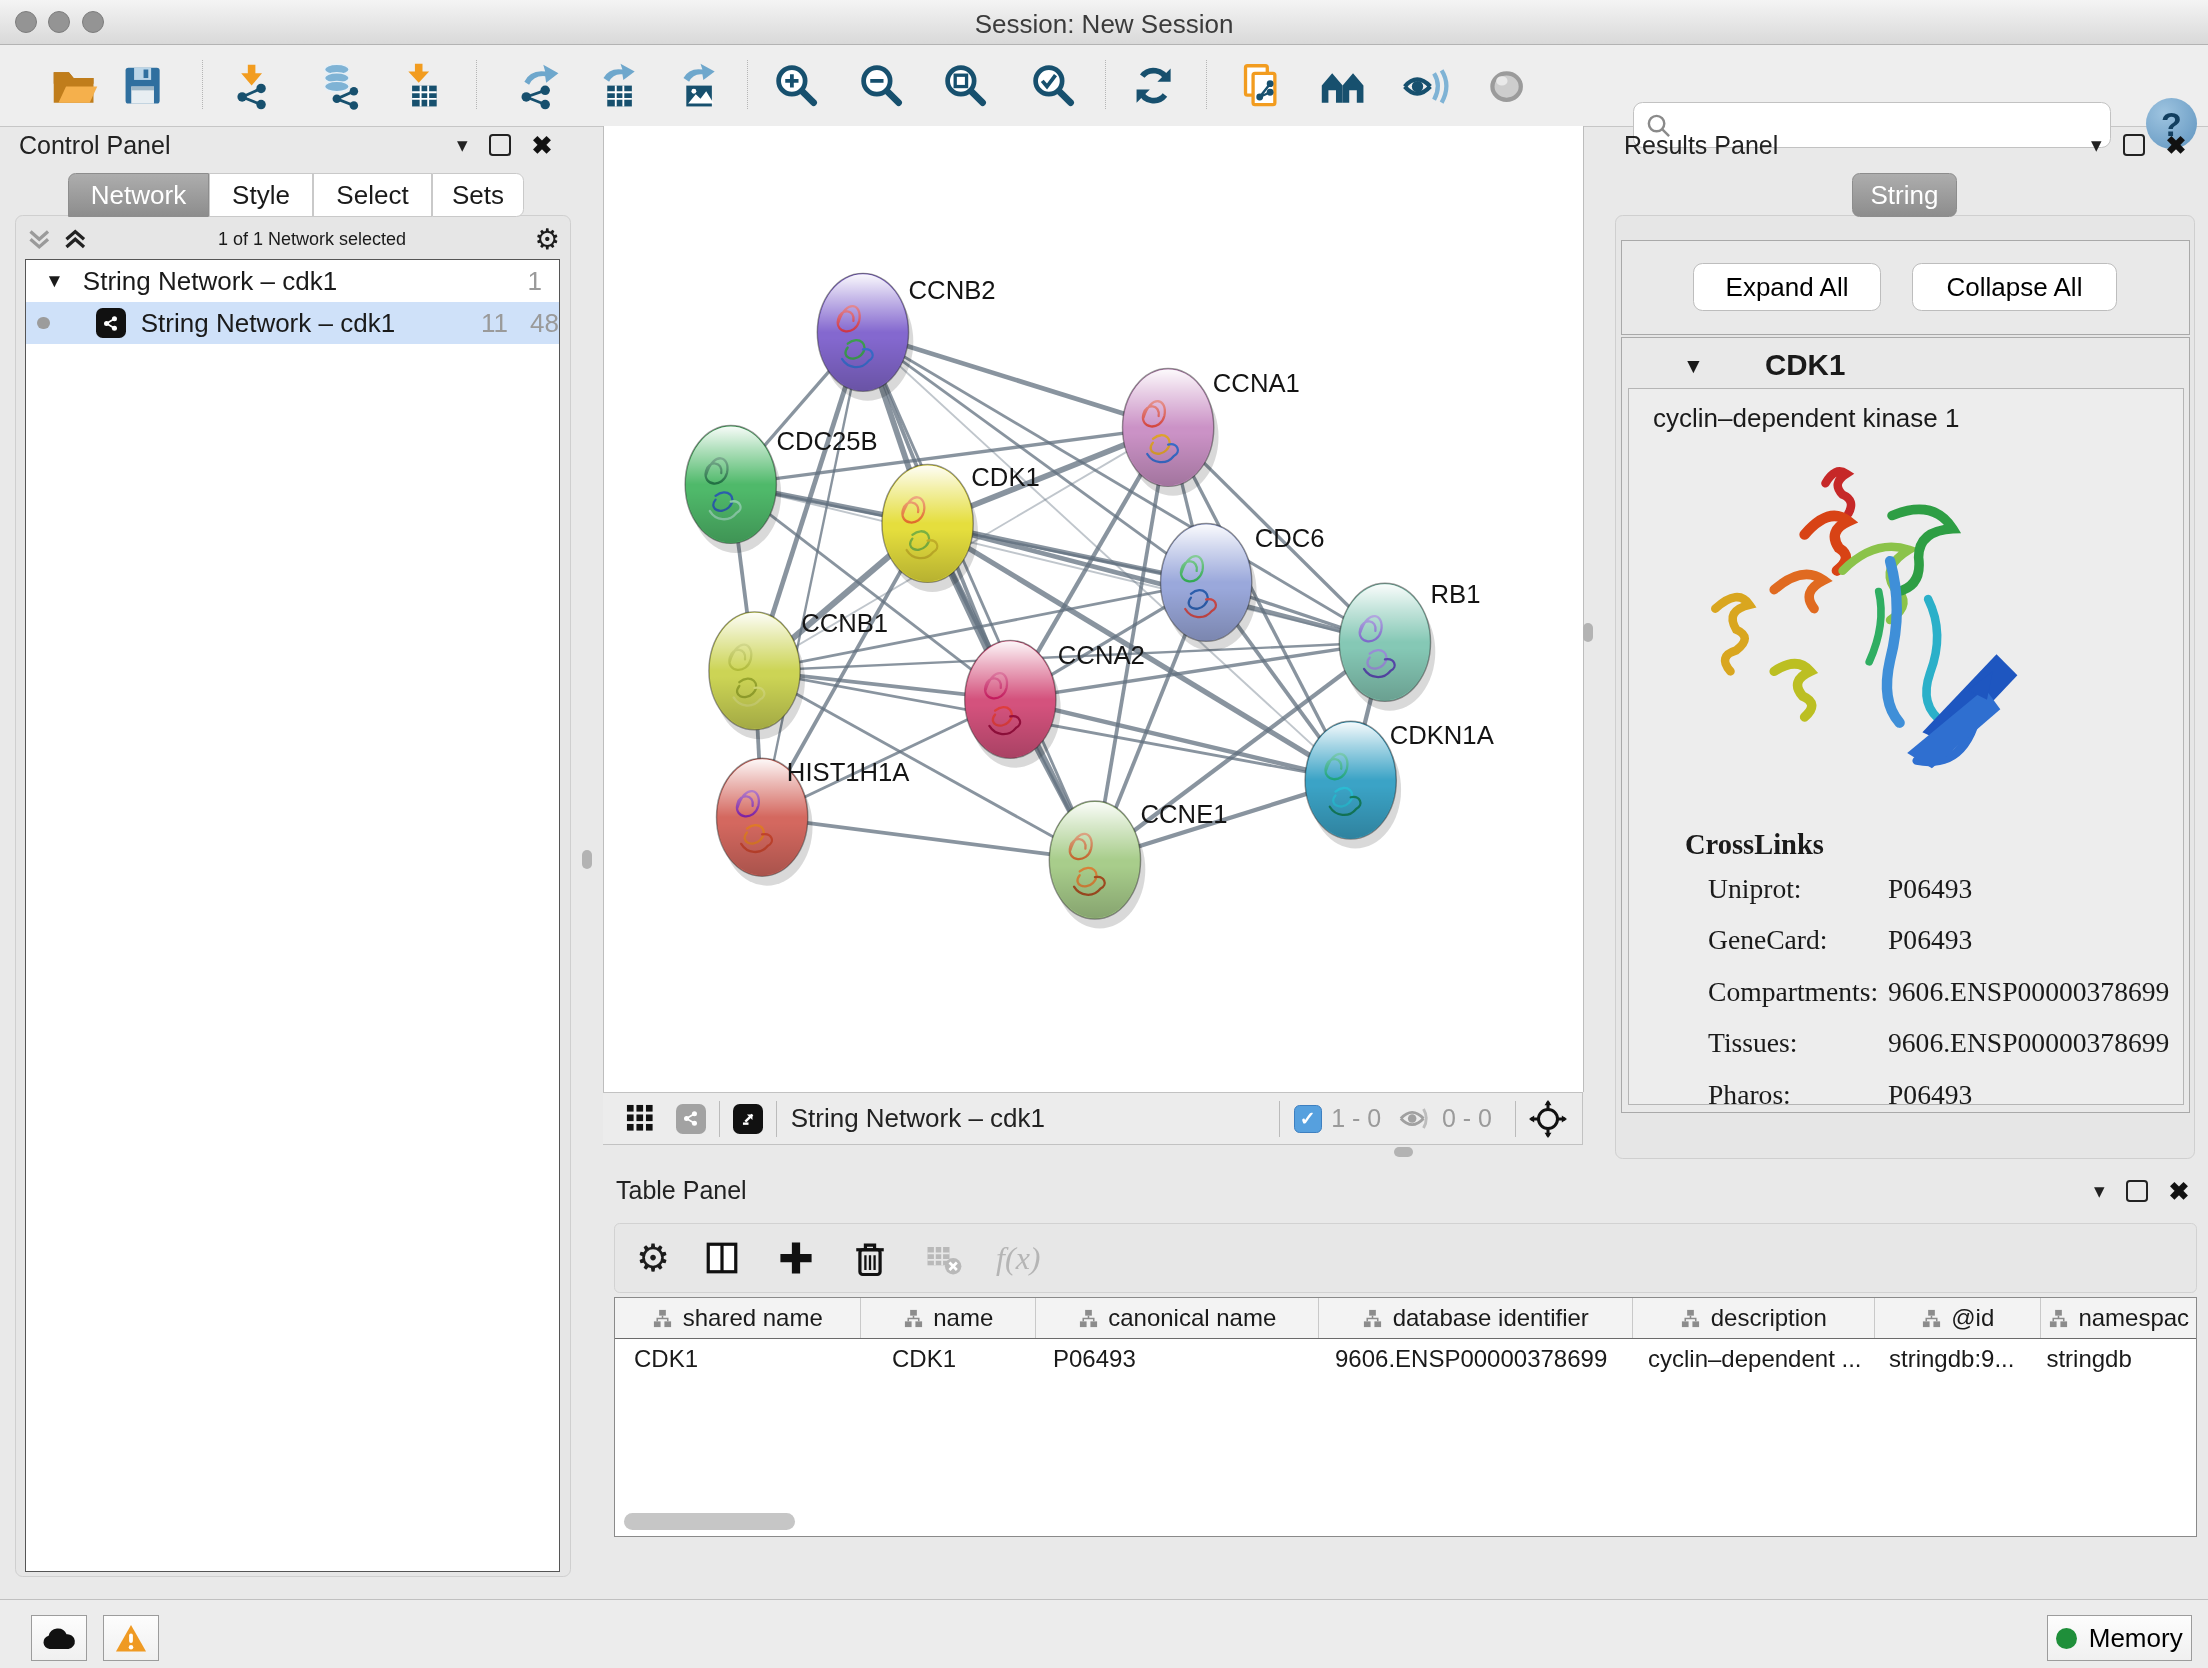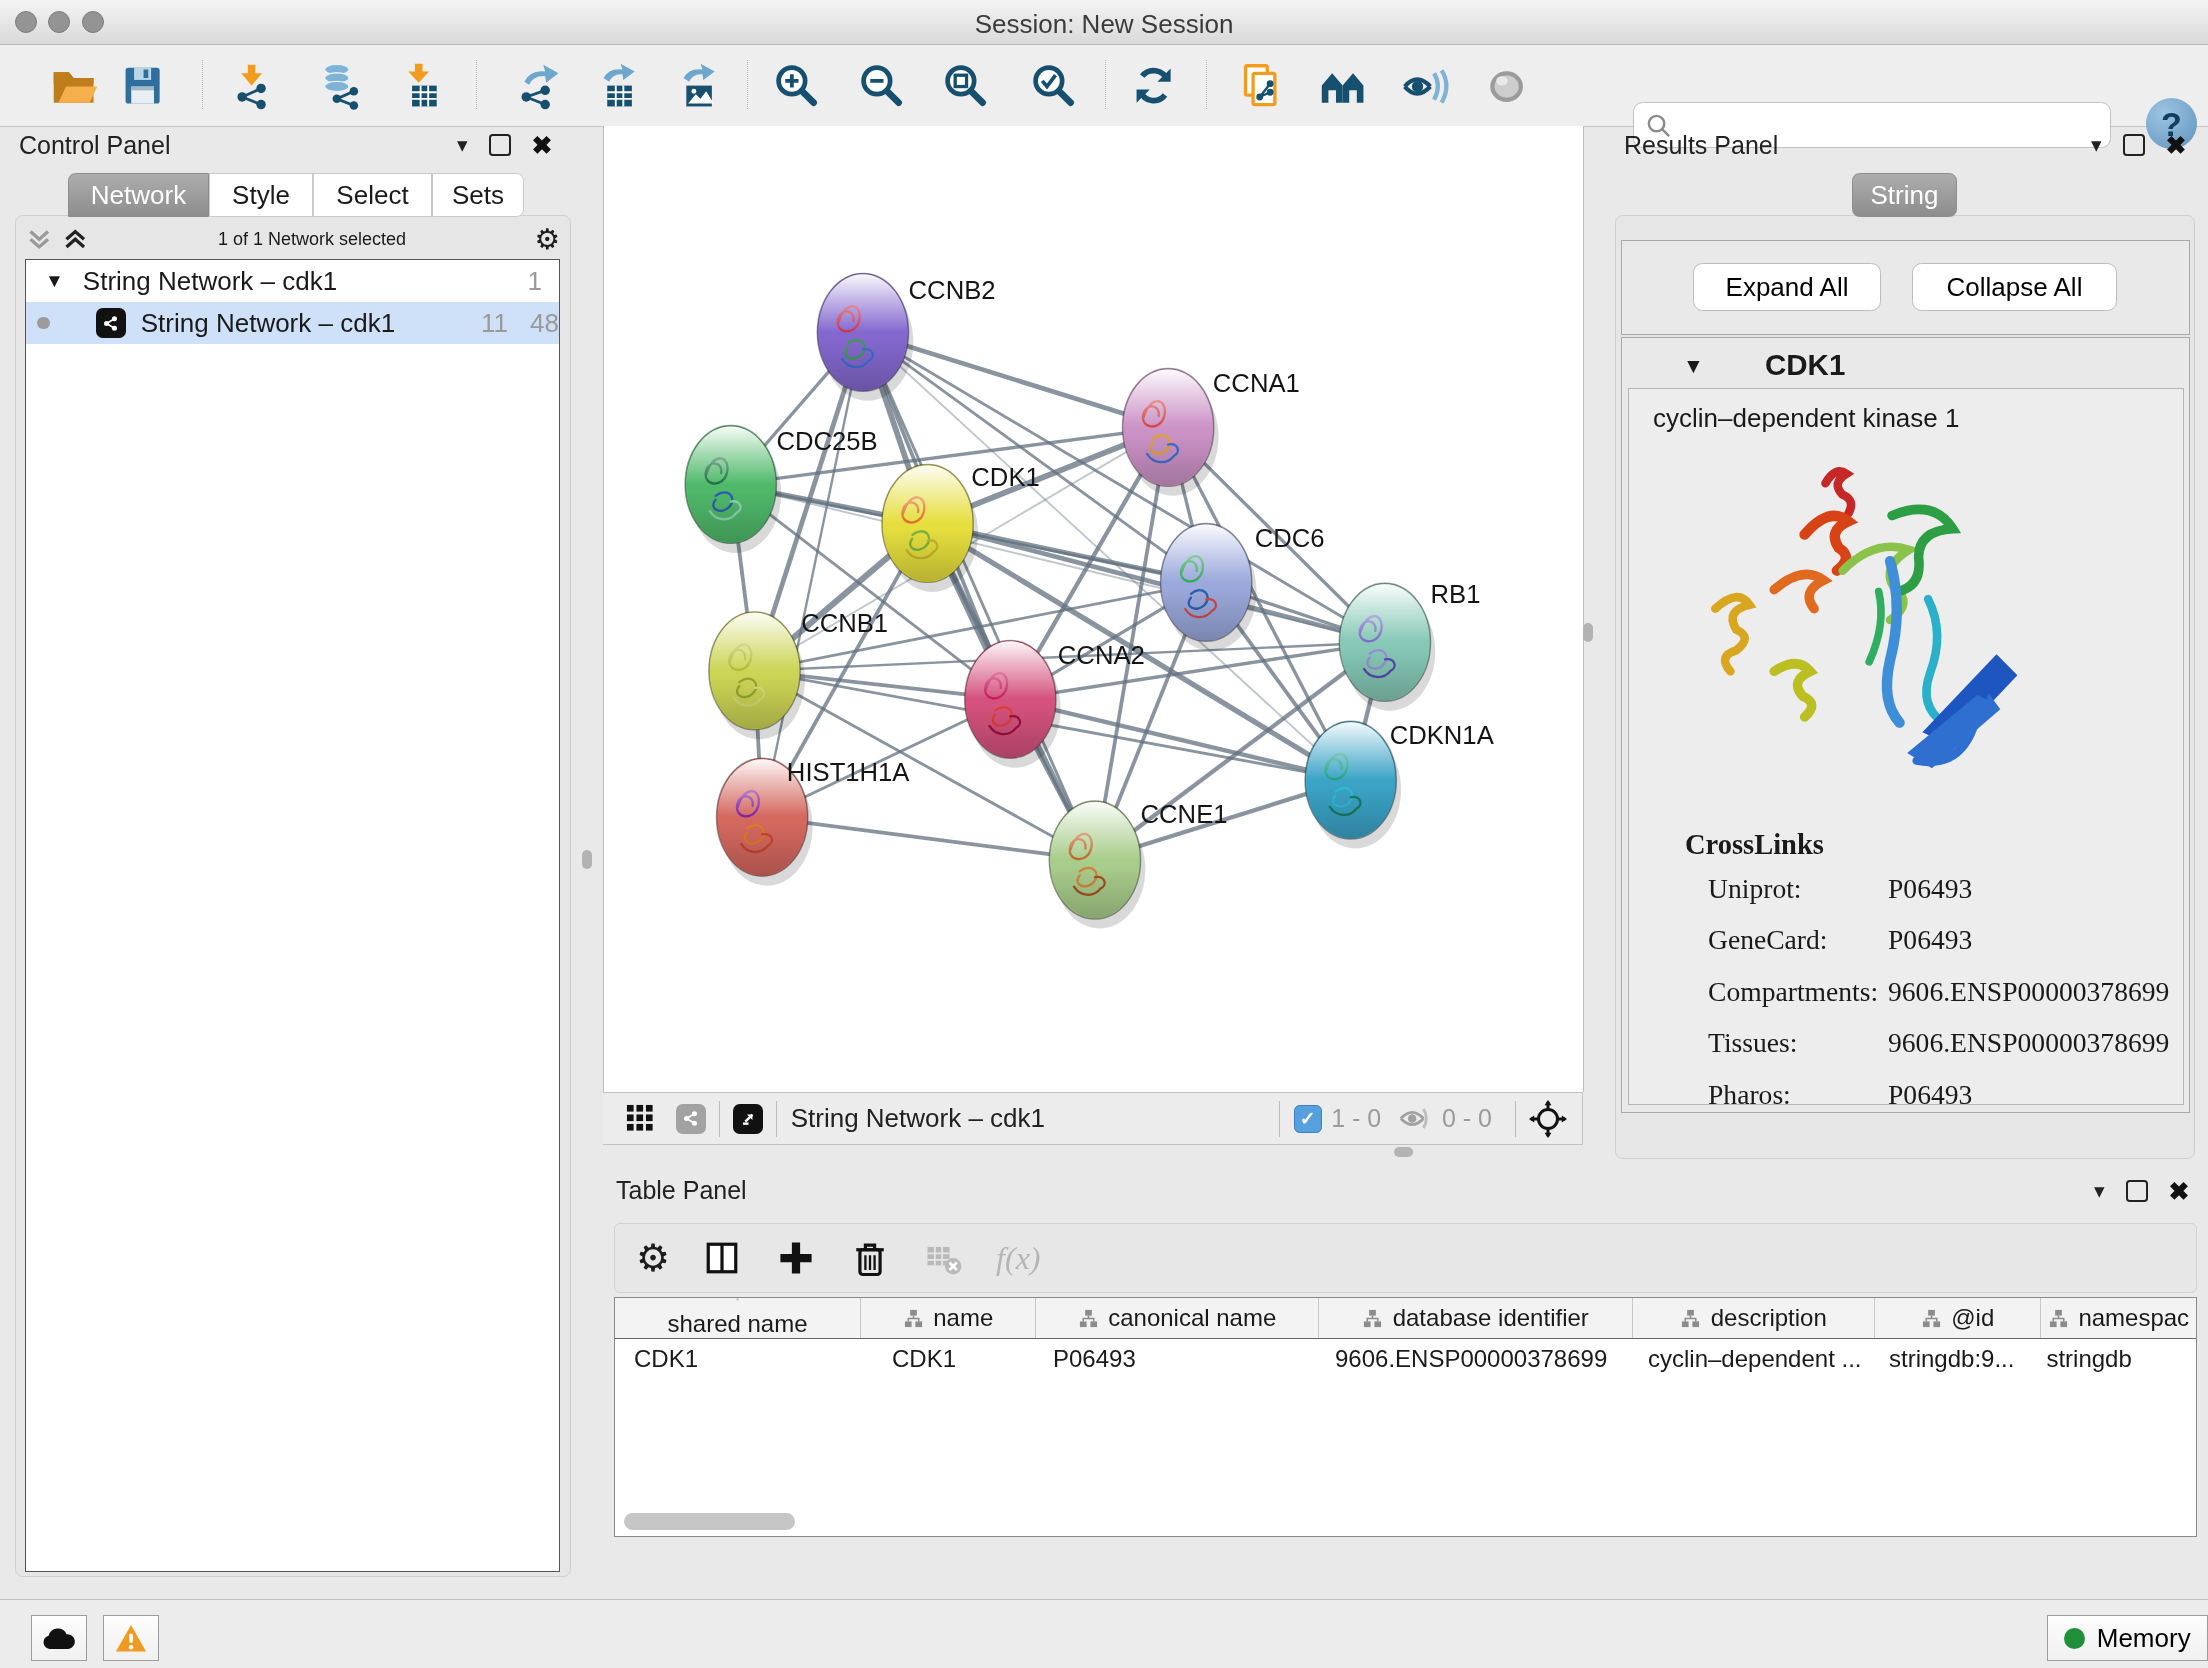--- a/index.html
+++ b/index.html
@@ -71,21 +71,21 @@
   .tp-toolbar{position:absolute;left:614px;top:1223px;width:1583px;height:70px;background:#e7e7e7;
               border:1px solid #d2d2d2;border-radius:5.7px;display:flex;align-items:center;gap:30px;padding-left:21px;box-sizing:border-box;}
   .tp-icon{width:44px;height:44px;background:none;border:none;padding:0;cursor:pointer;}
   .tp-icon svg{width:100%;height:100%;}
   .fx{font-family:"Liberation Serif",serif;font-style:italic;font-size:32px;color:#b5b5b5;}
   .tablebox{position:absolute;left:614px;top:1297px;width:1583px;height:240px;background:#fff;
             border:1.9px solid #8a8a8a;box-sizing:border-box;}
   .thead{display:flex;height:40px;background:#f3f3f3;border-bottom:1.9px solid #6a6a6a;}
   .th{display:flex;align-items:center;justify-content:center;gap:9.5px;font-size:24px;
       border-left:1px solid #c9c9c9;overflow:hidden;white-space:nowrap;cursor:pointer;}
-  .th:first-child{border-left:none;flex-direction:column;}
+  .th:first-child{border-left:none;}
   .tdrow{display:flex;height:40px;}
   .td{font-size:24px;display:flex;align-items:center;padding-left:19px;box-sizing:border-box;
       overflow:hidden;white-space:nowrap;cursor:text;}
   .hscroll{position:absolute;left:3.8px;bottom:3.8px;right:3.8px;height:19px;}
   .hthumb{position:absolute;left:5.7px;top:0;width:171px;height:17px;background:#c6c6c6;border-radius:8.6px;cursor:pointer;}
   .bottom-tabs{position:absolute;left:1127px;top:1550px;display:flex;}
   .bottom-tabs .tab{height:44px;}
   .bottom-tabs .tab:first-child{border-radius:7.6px 0 0 7.6px;}
   .bottom-tabs .tab:last-child{border-radius:0 7.6px 7.6px 0;}
   
@@ -720,20 +720,20 @@
           <path d="M8 24a7 7 0 0 1-1-13.8A10 10 0 0 1 26 8.5 6.5 6.5 0 0 1 28 24z" fill="#111"></path>
         </svg>
     </button>
     <button class="sbtn" style="left:103px;width:56px">
       <svg width="32" height="28.5" viewBox="0 0 34 30">
           <path d="M17 1L33 29H1z" fill="#ef9a23"></path>
           <rect x="15" y="10" width="4" height="10" rx="2" fill="#fff"></rect>
           <circle cx="17" cy="24.5" r="2.4" fill="#fff"></circle>
         </svg>
     </button>
-    <button class="sbtn" style="left:2047px;width:161px">
+    <button class="sbtn" style="left:2047px;width:145px">
       <span class="memdot"></span>
       <span style="font-size:26px">Memory</span>
     </button>
   </div>
 
 </div>
 
 
 </body></html>

